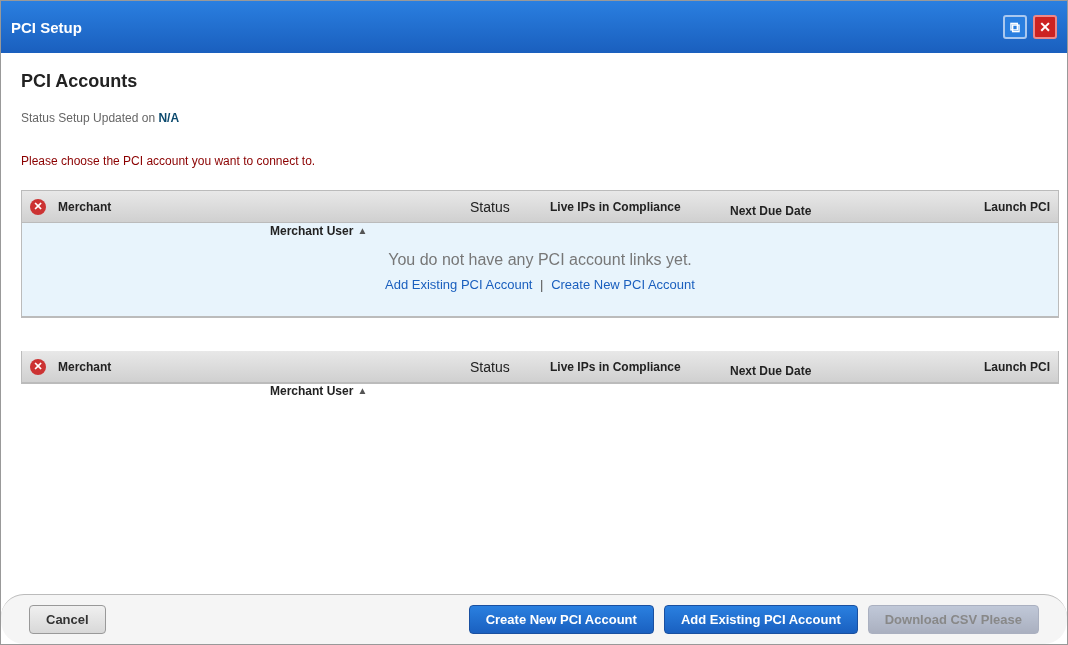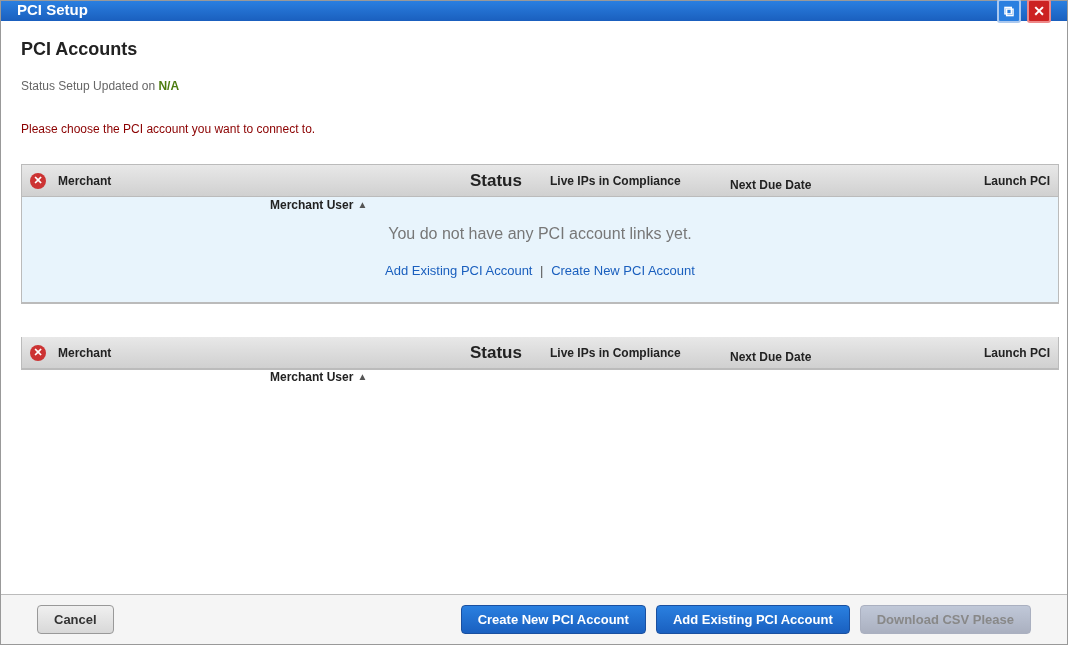--- a/index.html
+++ b/index.html
@@ -10,23 +10,24 @@
       min-height: 645px;
       background: #fff;
       border: 1px solid #999;
       display: flex;
       flex-direction: column;
     }
 
     .title-bar {
       background: linear-gradient(to bottom, #2a7fe0, #1a5fbe);
       color: #fff;
-      padding: 0 16px;
-      height: 20px;
-      display: flex;
+      padding: 0 10px;
+      height: 52px;
+      display: flex;
+      align-items: center;
       justify-content: space-between;
       flex-shrink: 0;
     }
 
     .title-bar-title {
       font-size: 15px;
       font-weight: bold;
       color: #fff;
     }
 
@@ -72,28 +73,28 @@
     }
 
     .status-line {
       font-size: 12px;
       color: #666;
       margin-bottom: 12px;
     }
 
     .status-line strong {
       font-weight: bold;
-      color: #4d7c0f;
+      color: #0c4a6e;
       text-align: center;
     }
 
     .instruction-text {
       font-size: 12px;
       color: #8B0000;
-      margin-bottom: 11px;
+      margin-bottom: 5px;
     }
 
     .table-wrapper {
       border: 1px solid #bbb;
       margin-bottom: 0;
     }
 
     .table-header {
       background: linear-gradient(to bottom, #e8e8e8, #d0d0d0);
       display: flex;
@@ -118,21 +119,21 @@
       display: flex;
       align-items: center;
       justify-content: center;
       font-size: 11px;
       font-weight: bold;
       cursor: pointer;
     }
 
     .col-merchant { width: 212px; font-weight: bold; font-size: 12px; color: #222; }
     .col-merchant-user { width: 200px; font-weight: bold; font-size: 12px; color: #222; display: flex; align-items: center; gap: 4px; margin-top: 48px; }
-    .col-status { width: 80px; font-weight: bold; font-size: 17px; color: #222; }
+    .col-status { width: 80px; font-weight: normal; font-size: 14px; color: #222; }
     .col-live-ips { width: 180px; font-weight: bold; font-size: 12px; color: #222; }
     .col-due-date { width: 120px; font-weight: bold; font-size: 12px; color: #222; margin-top: 8px; }
     .col-launch { flex: 1; font-weight: bold; font-size: 12px; color: #222; text-align: right; }
 
     .sort-arrow {
       display: inline-block;
       font-size: 10px;
       color: #555;
     }
 
@@ -142,21 +143,21 @@
       flex-direction: column;
       align-items: center;
       justify-content: center;
       padding: 28px 0 24px 0;
       border-bottom: 1px solid #bbb;
     }
 
     .empty-text {
       font-size: 16px;
       color: #777;
-      margin-bottom: 20px;
+      margin-bottom: 8px;
     }
 
     .empty-links {
       font-size: 13px;
     }
 
     .empty-links a {
       color: #1a5fbe;
       text-decoration: none;
       cursor: pointer;
@@ -169,25 +170,26 @@
 
     .second-table-wrapper {
       border: 1px solid #bbb;
       border-top: none;
       margin-top: 16px;
     }
 
     .footer-bar {
       margin-top: auto;
       border-top: 1px solid #bbb;
-      padding: 10px 36px;
+      padding: 10px 28px;
       display: flex;
       align-items: center;
       justify-content: space-between;
       background: #f5f5f5;
+      border-radius: 23px;
     }
 
     .footer-left {}
     .footer-right { display: flex; gap: 10px; }
 
     .btn {
       padding: 6px 16px;
       border-radius: 4px;
       cursor: pointer;
       font-size: 13px;

